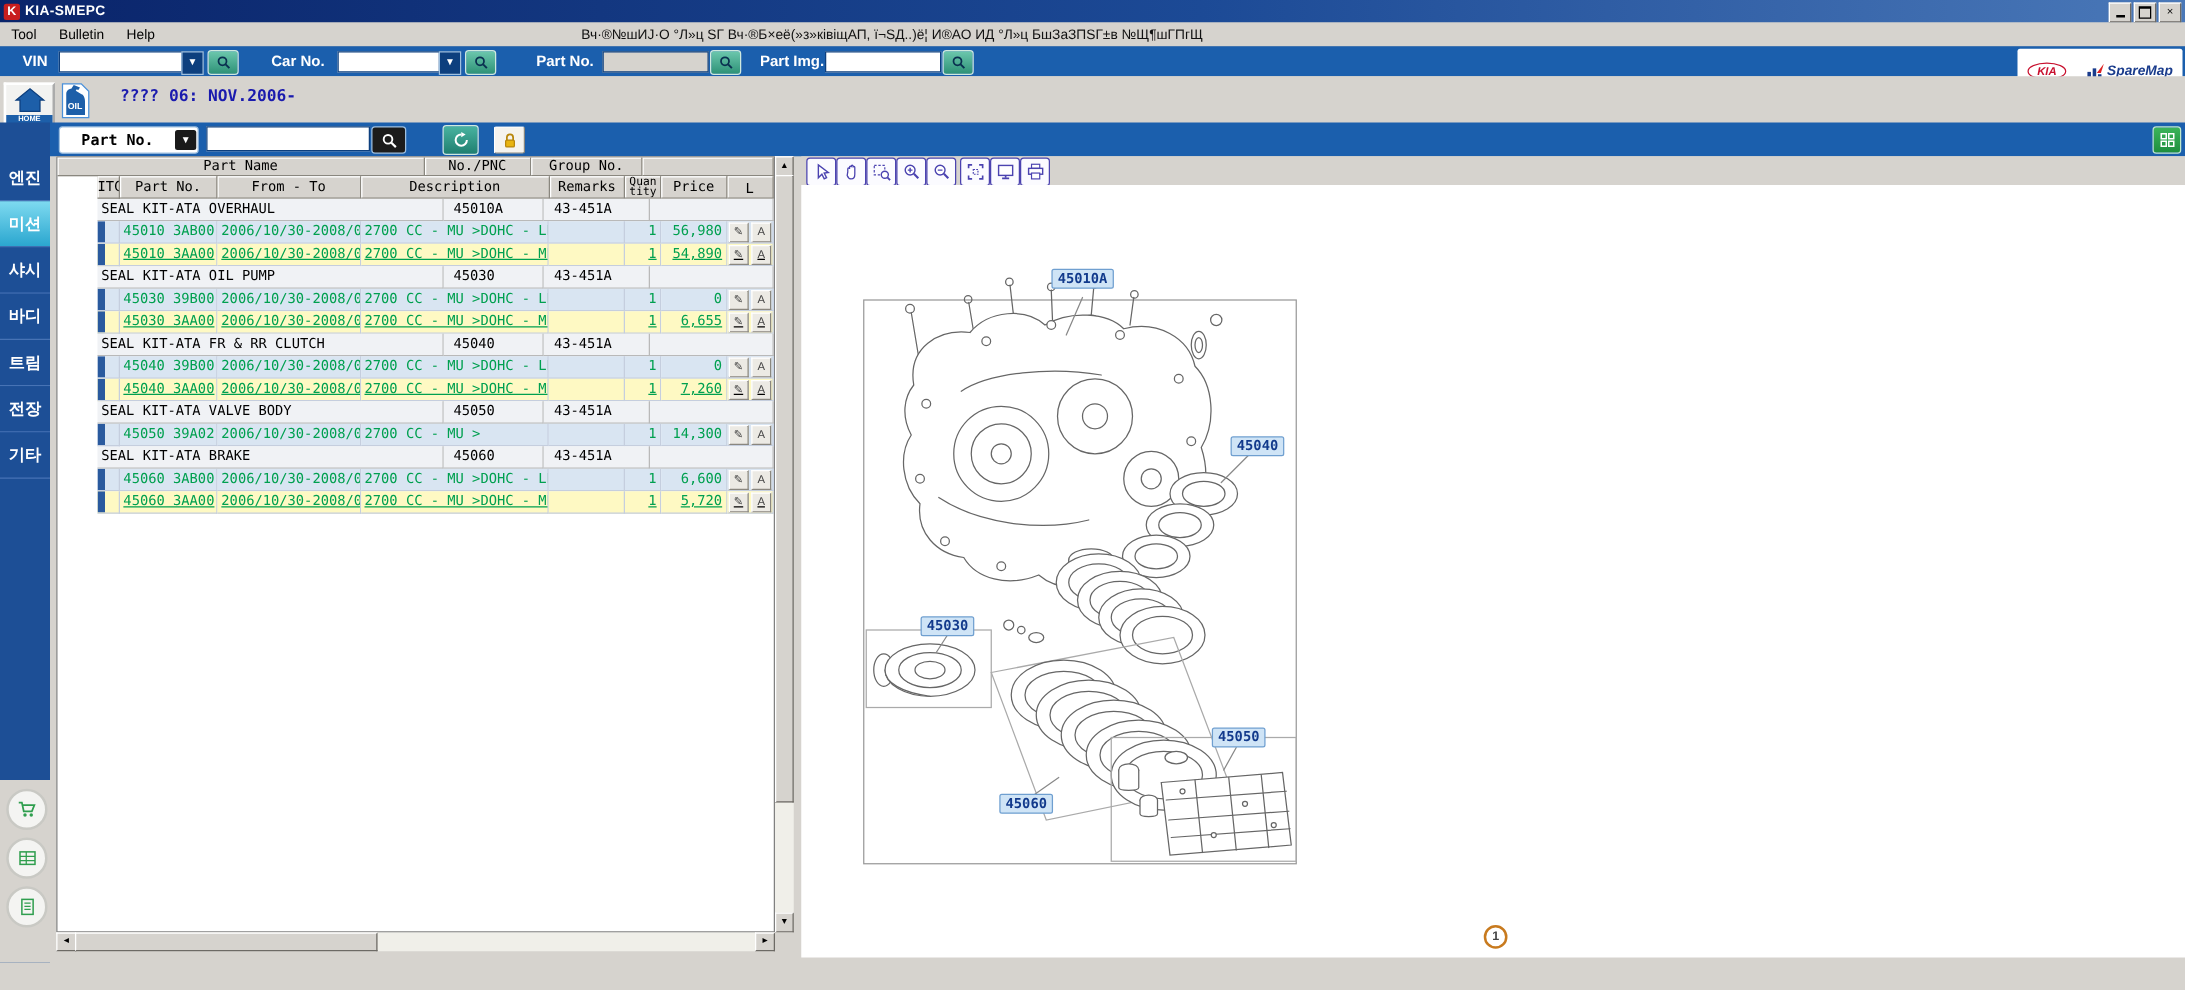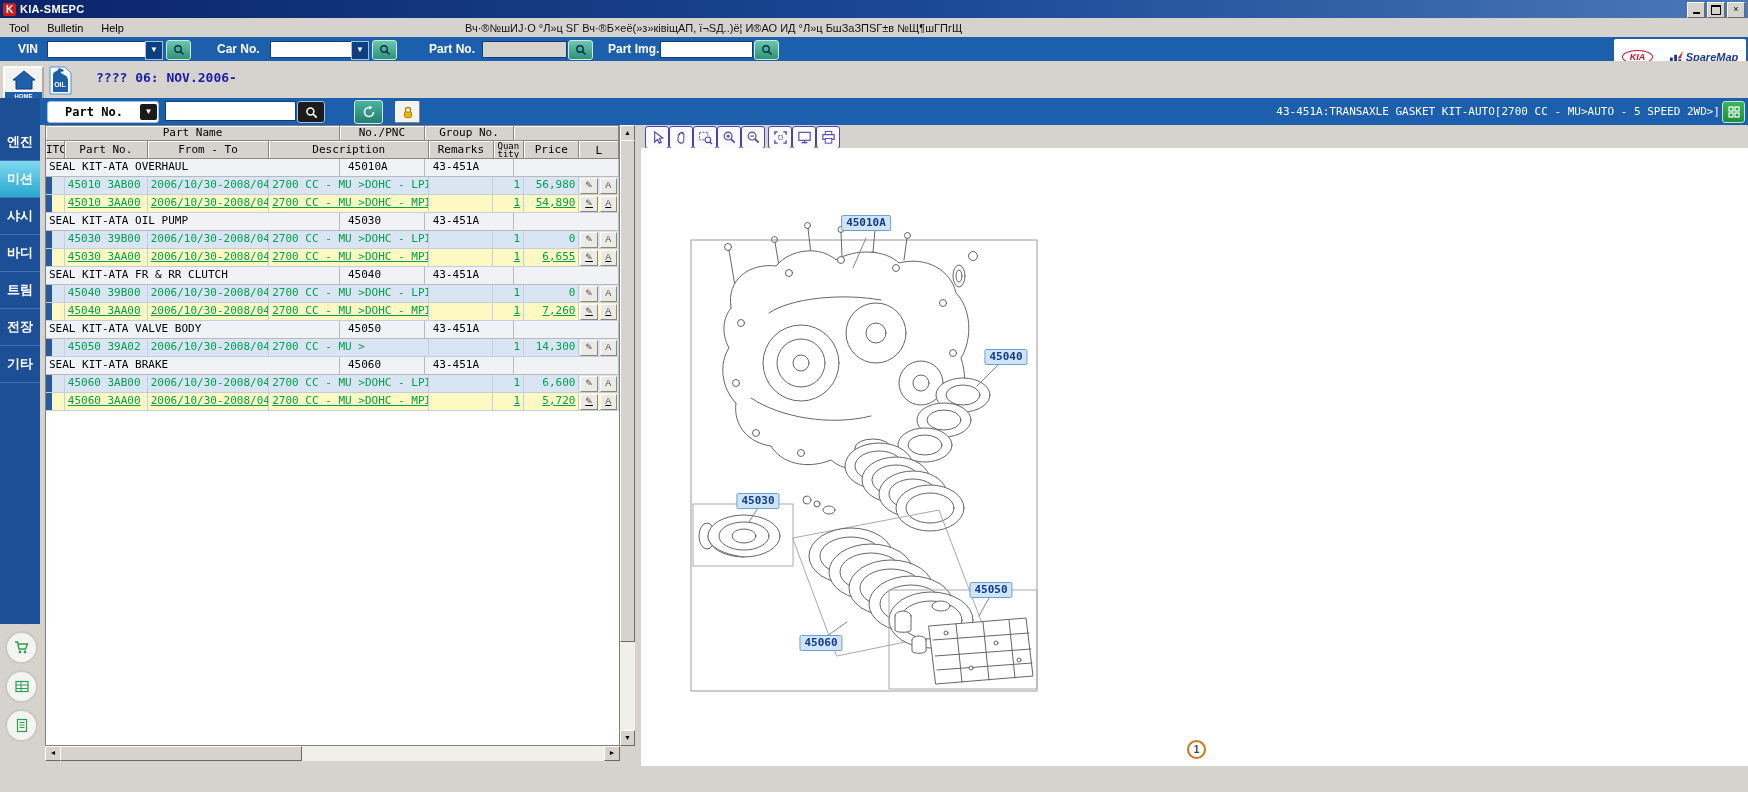--- a/index.html
+++ b/index.html
@@ -82,21 +82,21 @@
     display:flex;align-items:center;justify-content:center;}
   #panel-title{position:absolute;right:28px;top:7px;color:#fff;font-size:11px;
     font-family:"DejaVu Sans Mono",monospace;}
   #panel-green-btn{position:absolute;right:3px;top:3px;width:21px;height:20px;border-radius:3px;
     background:linear-gradient(#3cb45a,#1e8e3e);border:1px solid #bfe8cb;
     display:flex;align-items:center;justify-content:center;}
 
   
   #table-wrap{left:45px;top:125px;width:575px;height:621px;background:#fff;
     border:1px solid #808080;box-sizing:border-box;font-family:"DejaVu Sans Mono",monospace;}
-  .trow{display:flex;height:18px;}
+  .trow{display:flex;height:18px;padding-left:32px;}
   .hrow1{display:flex;height:15px;}
   .hcell{background:#d6d3ce;border-right:1px solid #8a877f;border-bottom:1px solid #8a877f;
     box-shadow:inset 1px 1px 0 #fff;box-sizing:border-box;
     font-size:11px;text-align:center;line-height:14px;color:#000;overflow:hidden;}
   .hrow2 .hcell{line-height:17px;}
   .cell{box-sizing:border-box;border-right:1px solid #c5cede;border-bottom:1px solid #c5cede;
     font-size:11px;line-height:16px;white-space:nowrap;overflow:hidden;padding:0 3px;color:#000;}
   .g-name{width:295px;} .g-pnc{width:85px;padding-left:8px;} .g-grp{width:90px;padding-left:8px;} .g-blank{width:105px;}
   .c-itc{width:19px;padding:0;position:relative;} .c-pn{width:84px;} .c-ft{width:123px;}
   .c-ds{width:162px;} .c-rm{width:65px;} .c-qt{width:31px;} .c-pr{width:56px;} .c-l{width:40px;padding:1px 1px;display:flex;gap:2px;}
@@ -286,21 +286,20 @@
         <path d="M11.5 7 A4.5 4.5 0 1 1 7 2.5" fill="none" stroke="#fff" stroke-width="1.6"></path>
         <path d="M7 0.5 L10.5 2.5 L7 4.8 Z" fill="#fff"></path>
       </svg>
     </div>
     <div id="ps-lock">
       <svg width="12" height="13" viewBox="0 0 12 13">
         <path d="M3.5 6 V4 a2.5 2.5 0 0 1 5 0 V6" fill="none" stroke="#b8860b" stroke-width="1.4"></path>
         <rect x="2.5" y="6" width="7" height="5.5" rx="1" fill="#e8b410" stroke="#b8860b"></rect>
       </svg>
     </div>
-    <div id="panel-title">43-451A:TRANSAXLE GASKET KIT-AUTO[2700 CC - MU&gt;AUTO - 5 SPEED 2WD&gt;]</div>
     <div id="panel-green-btn">
       <svg width="12" height="12" viewBox="0 0 12 12">
         <rect x="1" y="1" width="4" height="4" fill="none" stroke="#fff" stroke-width="1.2"></rect>
         <rect x="7" y="1" width="4" height="4" fill="none" stroke="#fff" stroke-width="1.2"></rect>
         <rect x="1" y="7" width="4" height="4" fill="none" stroke="#fff" stroke-width="1.2"></rect>
         <rect x="7" y="7" width="4" height="4" fill="none" stroke="#fff" stroke-width="1.2"></rect>
       </svg>
     </div>
   </div>
 

